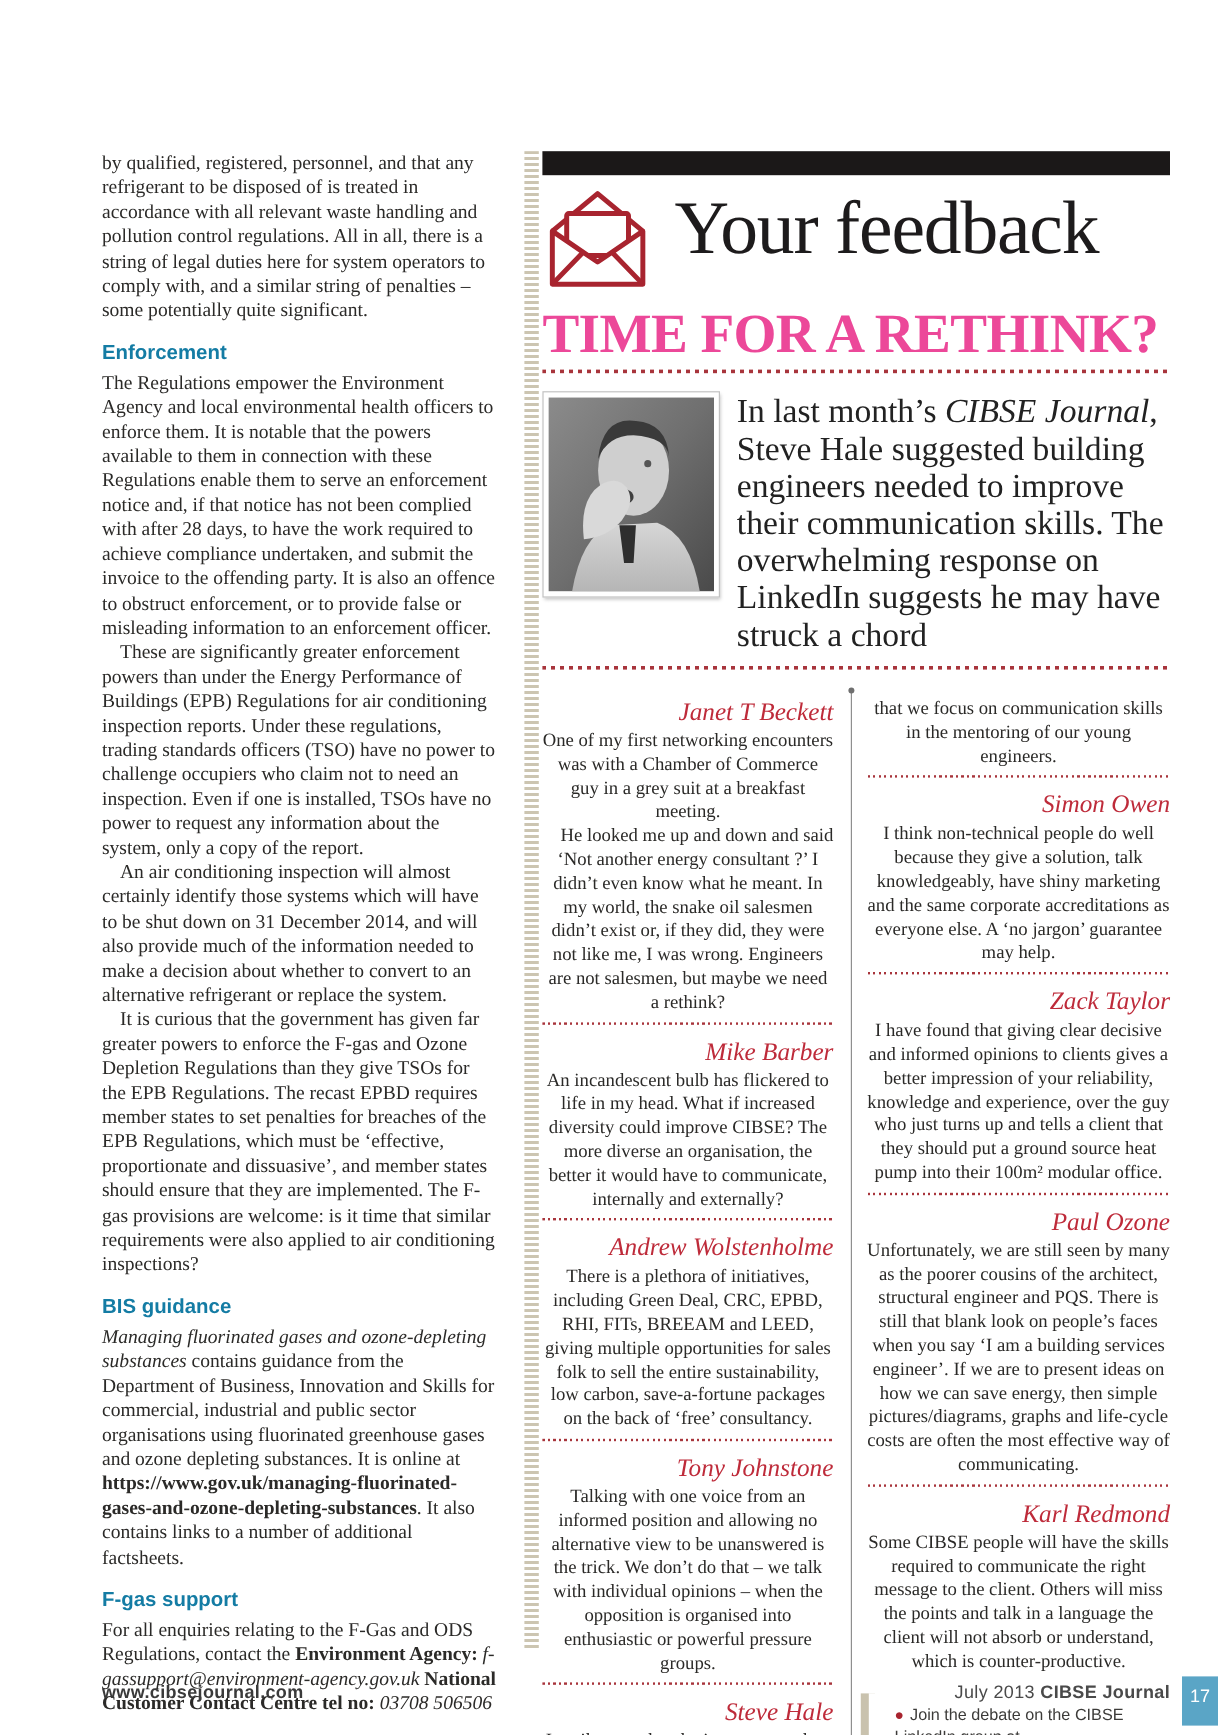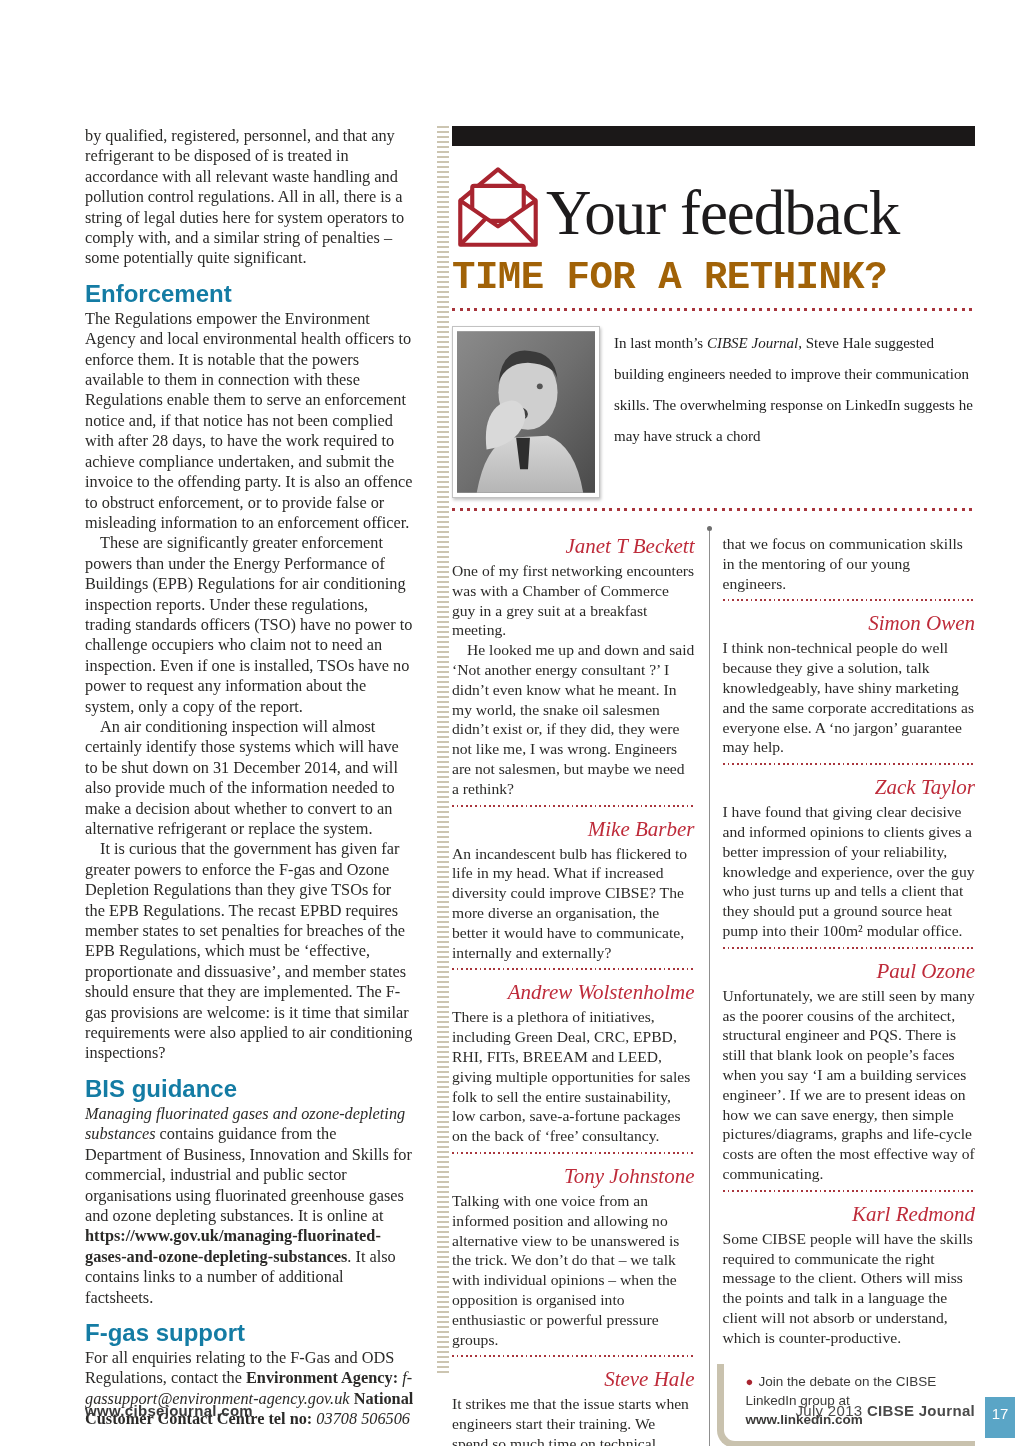--- a/index.html
+++ b/index.html
@@ -6,72 +6,72 @@
   .page{
     position:relative;width:1022px;height:1446px;margin:0 auto;
     background:#ffffff;overflow:hidden;
     font-family:"Liberation Serif",serif;color:#2b2a28;padding-left:39px;
   }
   
   .left-col{position:absolute;left:85px;top:126px;width:330px;font-size:16.3px;line-height:20.4px;}
   .left-col p{margin:0;}
   .left-col p.ind{text-indent:15px;}
   .sec-head{
-    font-family:"Liberation Sans",sans-serif;font-weight:bold;font-size:24px;
+    font-family:"Liberation Sans",sans-serif;font-weight:bold;font-size:17px;
     color:#147ca4;margin:14px 0 4px 0;line-height:22px;
   }
   
   .zipper{
     position:absolute;left:437px;top:126px;width:12px;height:1248px;
     background:repeating-linear-gradient(to bottom,#ccc5b1 0 2.2px,transparent 2.2px 5px);
   }
   
   .feature{position:absolute;left:452px;top:126px;width:523px;}
   .black-bar{height:20px;background:#1b1818;}
-  .masthead{display:flex;align-items:flex-end;margin-top:8px;height:96px;}
+  .masthead{display:flex;align-items:flex-start;margin-top:8px;height:96px;gap:16px;}
   .masthead .env{width:92px;height:88px;flex:0 0 auto;}
   .masthead .mast-title{
     font-family:"Liberation Serif",serif;font-size:63px;color:#1d1b1c;
     letter-spacing:-1px;margin-left:2px;white-space:nowrap;
   }
   .headline{
-    font-family:Liberation Mono, monospace;font-weight:bold;font-size:39px;
-    color:#a16207;letter-spacing:-.5px;margin-top:8px;line-height:40px;white-space:nowrap;
+    font-family:Liberation Serif, serif;font-weight:bold;font-size:46px;
+    color:#ec4899;letter-spacing:-.5px;margin-top:8px;line-height:40px;white-space:nowrap;
   }
   .dotrule-big{
     height:4px;margin-top:10px;
     background-image:repeating-linear-gradient(to right,#a8353c 0 3px,transparent 3px 7.5px);
     background-size:100% 3px;background-repeat:no-repeat;background-position:0 0;
   }
   .standfirst-row{display:flex;margin-top:14px;}
   .photo-frame{
     flex:0 0 auto;width:148px;height:172px;background:#fff;
     border:1px solid #c2c2c2;box-shadow:1px 2px 3px rgba(0,0,0,.25);
     padding:4px;box-sizing:border-box;margin-right:14px;
   }
   .photo-frame svg{width:100%;height:100%;display:block;}
   .standfirst{
-    font-size:15px;line-height:31px;color:#222;padding-top:2px;
+    font-size:28px;line-height:31px;color:#222;padding-top:2px;
   }
   .columns-row{display:flex;margin-top:12px;align-items:stretch;}
   .fcol{width:243px;font-size:15.6px;line-height:19.8px;}
   .fcol-right{width:253px;}
   .colrule{
     position:relative;width:1px;background:#8f8f8f;margin:4px 13px 6px 14px;flex:0 0 auto;
   }
   .colrule::before,.colrule::after{
     content:"";position:absolute;left:-2px;width:5px;height:5px;border-radius:50%;background:#6f6f6f;
   }
   .colrule::before{top:-2px;}
   .colrule::after{bottom:-2px;}
   .fname{
     font-family:"Liberation Serif",serif;font-style:italic;color:#be2b3a;
     font-size:21px;line-height:24px;margin:10px 0 3px 0;text-align:right;
   }
-  .entry p{margin:0;}
+  .entry p{margin:0;text-align:center;}
   .entry p.ind{text-indent:15px;}
   .dotsep{
     height:2px;margin:6px 0 2px 0;
     background-image:repeating-linear-gradient(to right,#a8353c 0 1.8px,transparent 1.8px 4.6px);
   }
   .linkedin-box{
     margin-top:16px;margin-left:-6px;padding:8px 0 12px 22px;
     border-left:7px solid #c9c2ae;border-bottom:7px solid #c9c2ae;
     border-bottom-left-radius:18px;
     font-family:"Liberation Sans",sans-serif;font-size:13.5px;line-height:19px;color:#3c3b39;

